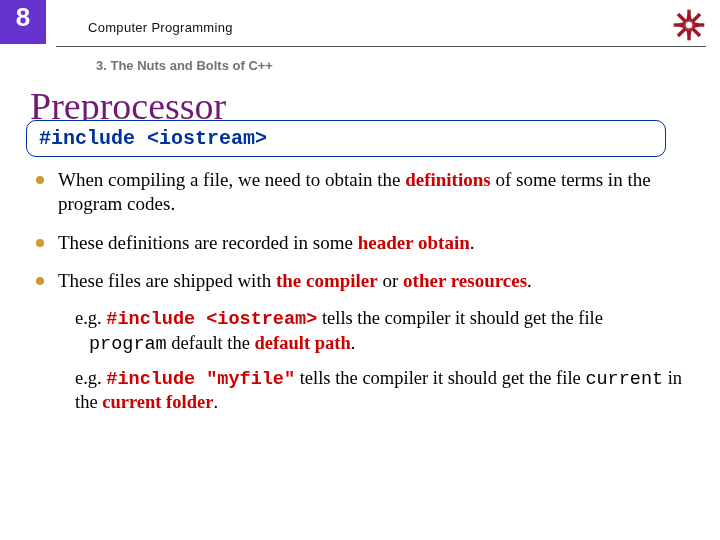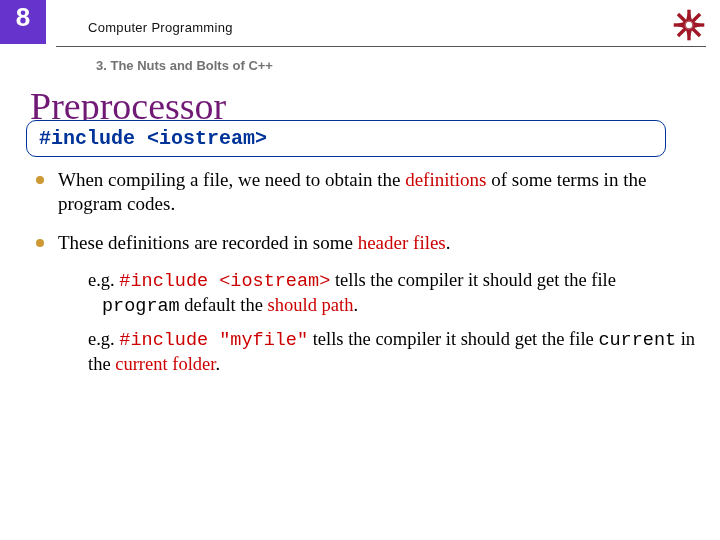--- a/index.html
+++ b/index.html
@@ -102,24 +102,24 @@
   }
   .dot {
     width: 8px; height: 8px;
     border-radius: 50%;
     background: #cc9933;
     margin-top: 8px;
     margin-right: 14px;
     flex-shrink: 0;
   }
   .red { color: #cc0000; }
-  .bold { font-weight: normal; }
+  .bold { font-weight: bold; }
   .mono { font-family: "Courier New", Courier, monospace; }
   .examples {
-    margin-left: 52px;
+    margin-left: 39px;
     font-size: 18.5px;
     line-height: 1.28;
   }
   .example {
     margin-bottom: 10px;
   }
   .ex-indent {
     display: block;
     padding-left: 14px;
   }
@@ -159,28 +159,34 @@
   <div class="bullet">
     <div class="dot"></div>
     <div>
       <span>When compiling a file, we need to obtain the </span><span class="bold red">definitions</span><span> of some terms in the program codes.</span>
     </div>
   </div>
 
   <div class="bullet">
     <div class="dot"></div>
     <div>
-      <span>These definitions are recorded in some </span><span class="bold red">header files</span><span>.</span>
+      <span>These definitions are recorded in some </span><span class="bold red">header obtain</span><span>.</span>
+    </div>
+  </div>
+
+  <div class="bullet">
+    <div class="dot"></div>
+    <div>
+      <span>These files are shipped with </span><span class="bold red">the compiler</span><span> or </span><span class="bold red">other resources</span><span>.</span>
     </div>
   </div>
 
 
-
   <div class="examples">
     <div class="example">
-      <span>e.g. </span><span class="mono bold red">#include &lt;iostream&gt;</span><span> tells the compiler it should get the file </span><span class="ex-indent"><span class="mono">program</span><span> default the </span><span class="bold red">should path</span><span>.</span></span>
+      <span>e.g. </span><span class="mono bold red">#include &lt;iostream&gt;</span><span> tells the compiler it should get the file </span><span class="ex-indent"><span class="mono">program</span><span> default the </span><span class="bold red">default path</span><span>.</span></span>
     </div>
     <div class="example">
       <span>e.g. </span><span class="mono bold red">#include "myfile"</span><span> tells the compiler it should get the file </span><span class="mono">current</span><span> in the </span><span class="bold red">current folder</span><span>.</span>
     </div>
   </div>
 
 </div>
 
 </body></html>

